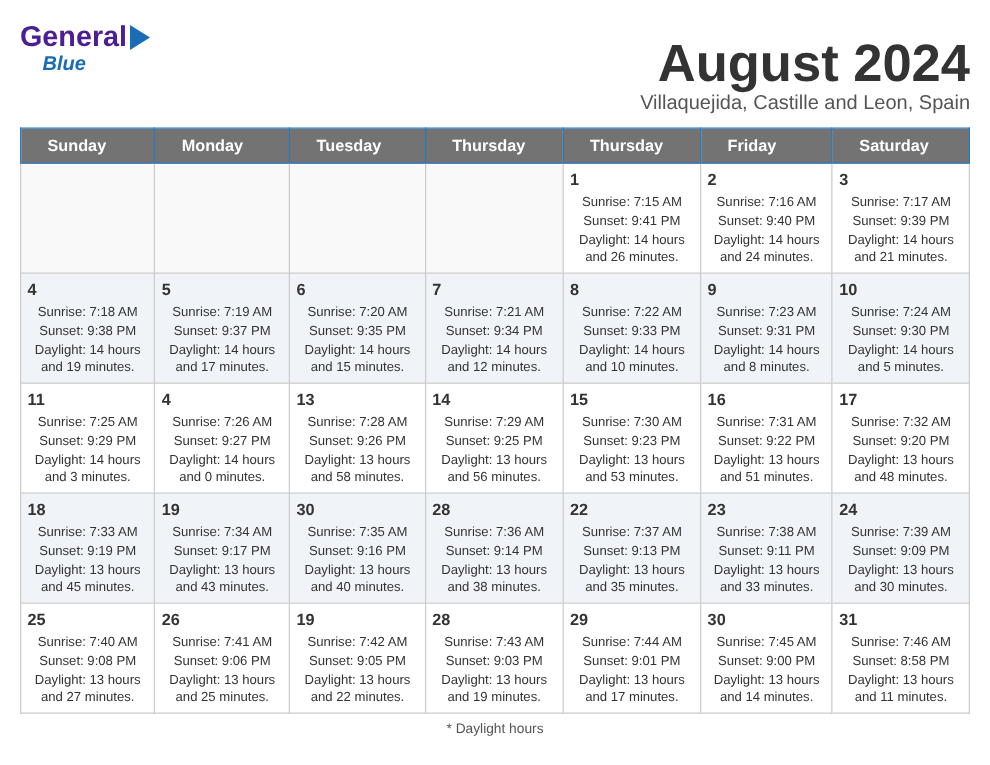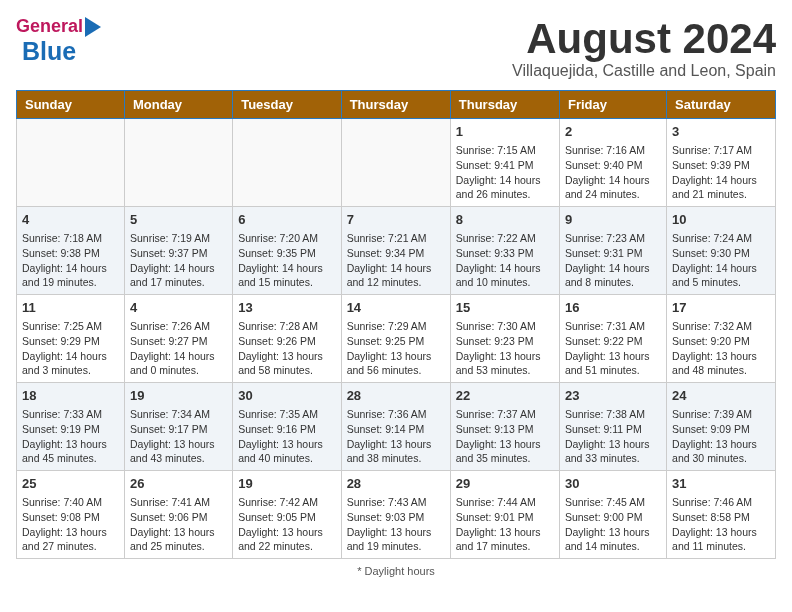--- a/index.html
+++ b/index.html
@@ -36,36 +36,37 @@
       align-items: center;
     }
     .title-block {
       text-align: right;
     }
     .title-block h1 {
       font-size: 42px;
       font-weight: bold;
       color: #333;
       line-height: 1.1;
+      margin-top: 12px;
     }
     .title-block h2 {
       font-size: 16px;
       font-weight: normal;
       color: #555;
       margin-left: 35px;
     }
     .calendar {
       width: 100%;
       border-collapse: collapse;
       font-size: 11px;
     }
     .calendar thead th {
-      background: #a16207;
+      background: #737373;
       color: #fff;
-      padding: 6px 8px;
+      padding: 6px 21px;
       text-align: left;
       font-size: 13px;
       font-weight: bold;
       border: 1px solid #2979c0;
     }
     .calendar tbody td {
       border: 1px solid #ccc;
       vertical-align: top;
       padding: 4px 5px;
       width: 113px;
@@ -81,41 +82,42 @@
     }
     .day-num {
       font-size: 13px;
       font-weight: bold;
       display: block;
       margin-bottom: 2px;
     }
     .day-info {
       font-size: 10.5px;
       color: #333;
+      text-align: center;
     }
     .empty-cell {
       background: #f9f9f9 !important;
     }
     .footer-note {
       margin-top: 6px;
       font-size: 11px;
       color: #555;
       text-align: center;
     }
   </style>
 </head>
 <body>
 
 <div class="header-area">
   <div class="logo">
     <div class="logo-line">
-      <span style="font-size:18px;font-weight:bold;color:#be185d;">General</span>
+      <span style="font-size:23px;font-weight:bold;color:#4c1d95;">General</span>
       <span class="logo-arrow"></span>
     </div>
-    <span style="font-size:25px;font-weight:bold;color:#1a6cb5;margin-left:6px;">Blue</span>
+    <span style="font-size:16px;font-weight:bold;color:#1a6cb5;margin-left:18px;font-style:italic;">Blue</span>
   </div>
   <div class="title-block">
     <h1>August 2024</h1>
     <h2>Villaquejida, Castille and Leon, Spain</h2>
   </div>
 </div>
 
 <table class="calendar">
   <thead>
     <tr id="dow-header">

